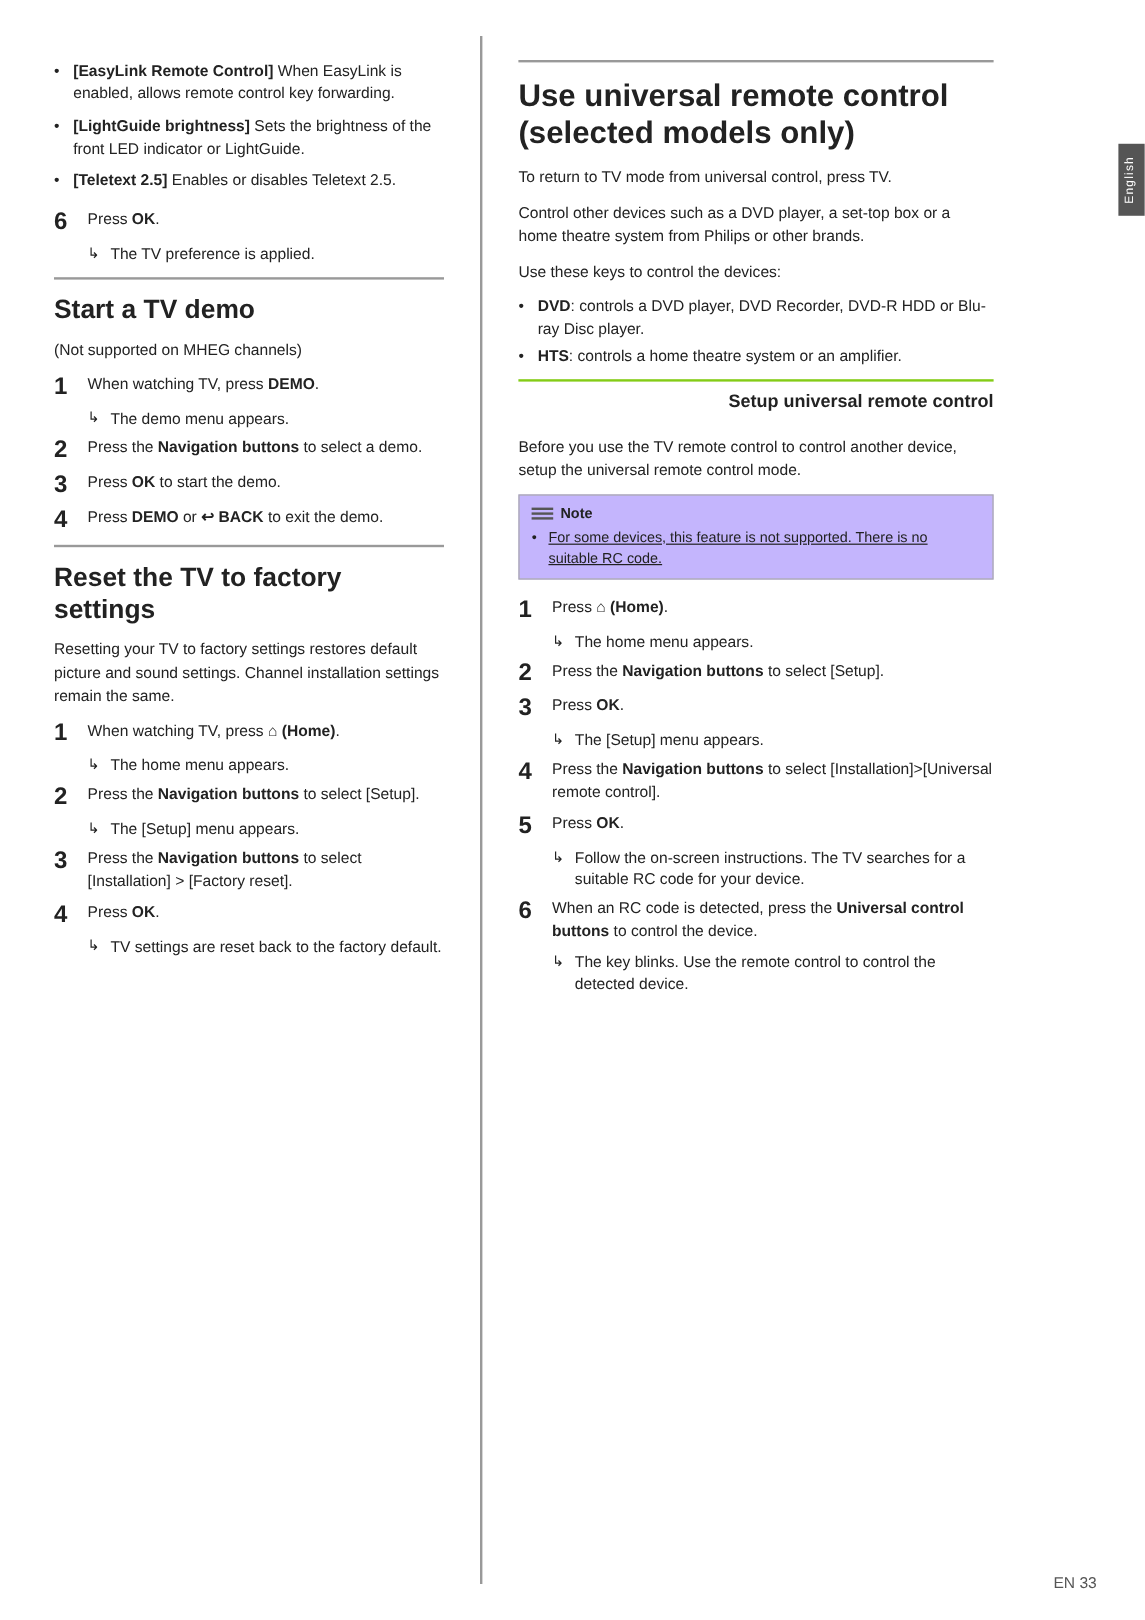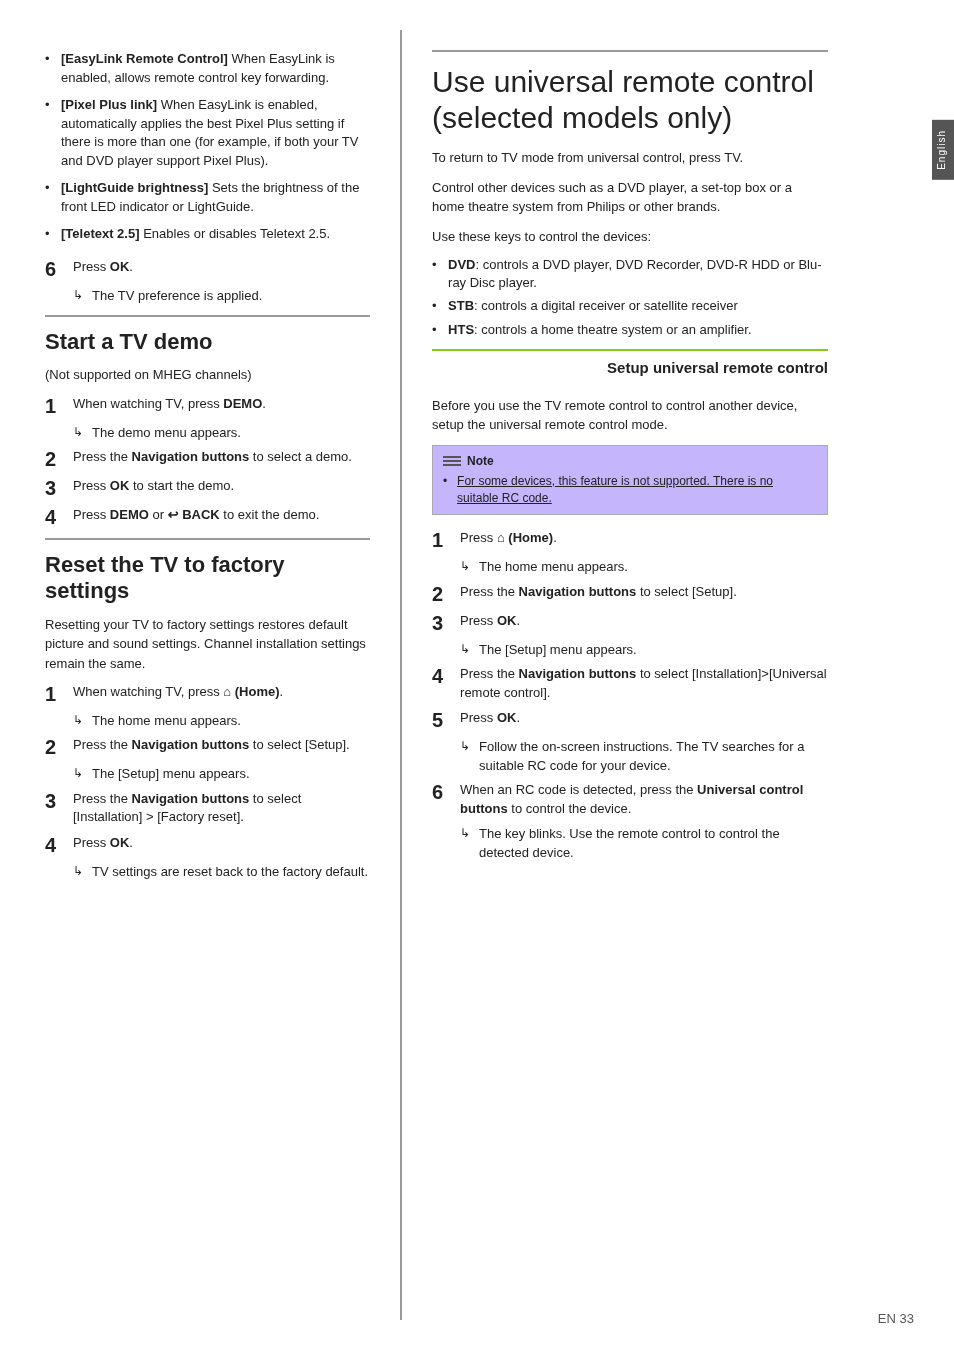--- a/index.html
+++ b/index.html
@@ -66,22 +66,22 @@
     .section-title {
       font-size: 22px;
       font-weight: bold;
       margin-bottom: 10px;
       line-height: 1.2;
       border-top: 2px solid #999;
       padding-top: 12px;
       margin-top: 10px;
     }
     .section-title-large {
-      font-size: 30px;
-      font-weight: normal;
+      font-size: 26px;
+      font-weight: bold;
       margin-bottom: 12px;
       line-height: 1.2;
       border-top: 2px solid #999;
       padding-top: 12px;
     }
     .subsection-title {
       font-size: 15px;
       font-weight: bold;
       margin-bottom: 20px;
       margin-top: 10px;
@@ -200,23 +200,20 @@
 
 <div class="page">
 
   <div class="side-tab">English</div>
 
   <div class="left-col">
 
     <ul class="bullet-list">
       <li>
         <b>[EasyLink Remote Control]</b><span> When EasyLink is enabled, allows remote control key forwarding.</span>
-      </li>
-      <li>
-        <b>[Pixel Plus link]</b><span> When EasyLink is enabled, automatically applies the best Pixel Plus setting if there is more than one (for example, if both your TV and DVD player support Pixel Plus).</span>
       </li>
       <li>
         <b>[LightGuide brightness]</b><span> Sets the brightness of the front LED indicator or LightGuide.</span>
       </li>
       <li>
         <b>[Teletext 2.5]</b><span> Enables or disables Teletext 2.5.</span>
       </li>
     </ul>
 
     <div class="step">
@@ -336,23 +333,20 @@
 
     <h1 class="section-title-large">Use universal remote control (selected models only)</h1>
 
     <p class="intro-para">To return to TV mode from universal control, press TV.</p>
     <p class="intro-para">Control other devices such as a DVD player, a set-top box or a home theatre system from Philips or other brands.</p>
     <p class="intro-para">Use these keys to control the devices:</p>
 
     <ul class="small-bullet-list">
       <li>
         <b>DVD</b><span>: controls a DVD player, DVD Recorder, DVD-R HDD or Blu-ray Disc player.</span>
-      </li>
-      <li>
-        <b>STB</b><span>: controls a digital receiver or satellite receiver</span>
       </li>
       <li>
         <b>HTS</b><span>: controls a home theatre system or an amplifier.</span>
       </li>
     </ul>
 
     <div class="subsection-title">Setup universal remote control</div>
     <p class="intro-para">Before you use the TV remote control to control another device, setup the universal remote control mode.</p>
 
     <div class="note-box">

